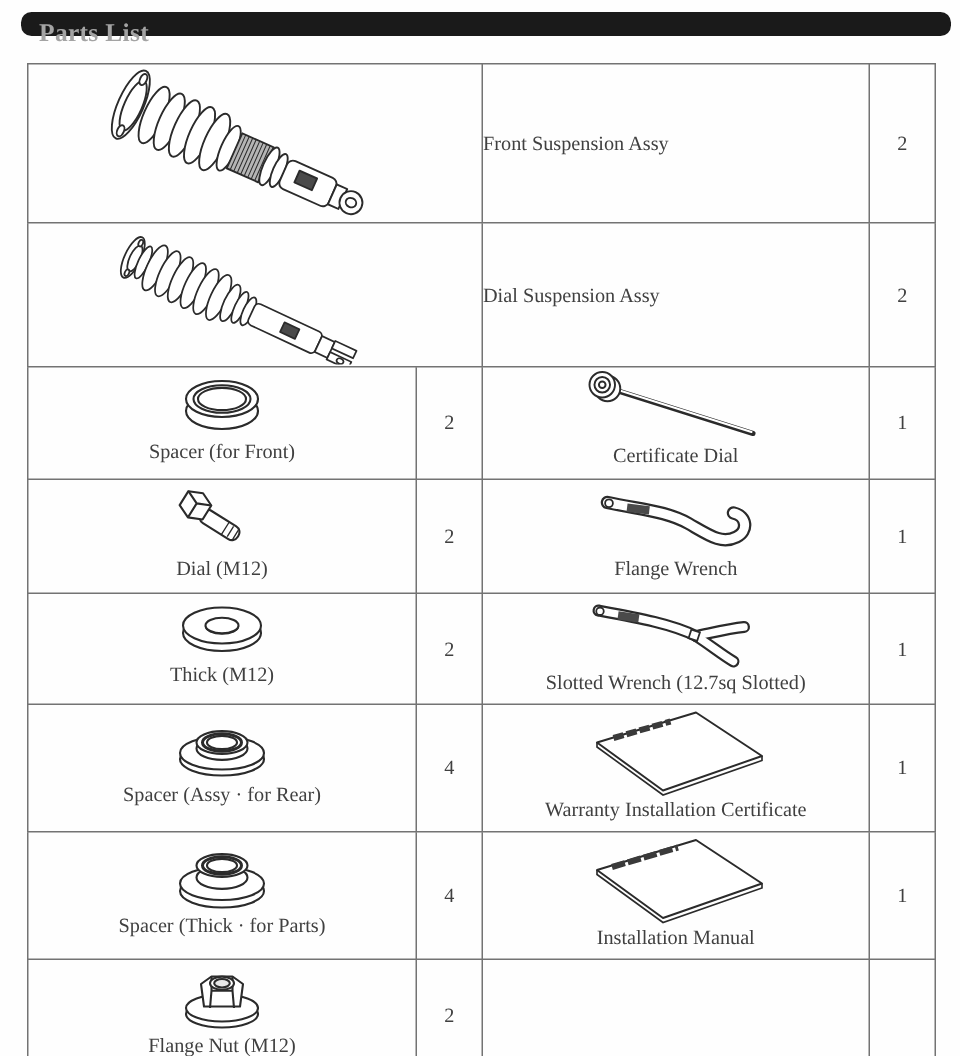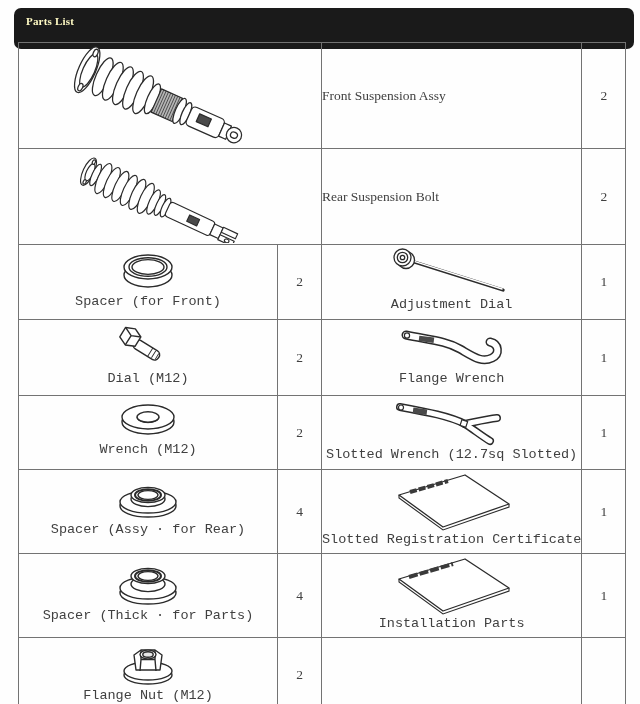--- a/index.html
+++ b/index.html
@@ -1,41 +1,41 @@
 <!DOCTYPE html>
 <html><head>
 <meta charset="utf-8">
 <style>
   html,body { margin:0; padding:0; background:#ffffff; }
   .page {
     position:relative; width:640px; height:704px; background:#fefefe; overflow:hidden;
     font-family:"Liberation Serif", serif; color:#111;
   }
   .header-bar {
-    position:absolute; left:14px; top:8px; width:620px; height:41px;
+    position:absolute; left:14px; top:8px; width:620px; height:16px;
     background:#1a1a1a; border-radius:7px; box-sizing:border-box;
-    color:#fef9c3; font-weight:bold; font-size:11px; line-height:27px;
+    color:#a3a3a3; font-weight:bold; font-size:17px; line-height:27px;
     padding-left:12px; letter-spacing:0.2px;
   }
   table.parts {
     position:absolute; left:18px; top:42px;
     border-collapse:collapse; table-layout:fixed;
   }
   table.parts td {
     border:1px solid #737373; padding:0; vertical-align:middle;
     font-size:13.5px; color:#404040; overflow:hidden;margin-top:19px;
   }
   tr.r1 { height:106px; } tr.r2 { height:96px; }
   tr.r3 { height:75px; }  tr.r4 { height:76px; }
   tr.r5 { height:74px; }  tr.r6 { height:77px; }
   tr.r7 { height:76px; }  tr.r8 { height:75px; }
   td.art-big { text-align:center; }
   td.name-cell { text-align:left; padding-left:16px; }
   td.qty-cell { text-align:center; }
-  .item-cell { display:flex; flex-direction:column; align-items:center; justify-content:flex-end; height:100%;font-family:Liberation Mono, monospace; }
+  .item-cell { display:flex; flex-direction:column; align-items:center; justify-content:flex-end; height:100%; }
   .item-cell .art { flex:1; display:flex; align-items:center; justify-content:center; width:100%; }
   .item-cell .label { padding-bottom:6px; white-space:nowrap; }
   svg { display:block; }
 </style>
 </head>
 <body>
 
 <div class="page">
 
   <div class="header-bar">Parts List</div>
@@ -99,21 +99,21 @@
             <ellipse cx="114" cy="0" rx="4.5" ry="13"></ellipse>
             <rect x="117" y="-10" width="63" height="20" rx="4"></rect>
             <rect x="146" y="-4.5" width="14" height="9" fill="#4a4a4a"></rect>
             <rect x="180" y="-7.5" width="12" height="15"></rect>
             <rect x="192" y="-8.5" width="20" height="7"></rect>
             <rect x="192" y="2" width="20" height="7"></rect>
             <ellipse cx="203" cy="5.5" rx="3" ry="2.3"></ellipse>
           </g>
         </svg>
       </td>
-      <td class="name-cell">Rear Suspension Bolt</td>
+      <td class="name-cell">Dial Suspension Assy</td>
       <td class="qty-cell">2</td>
     </tr>
 
     <tr class="r3">
       <td>
         <div class="item-cell">
           <div class="art">
             <svg width="66" height="44" viewBox="0 0 66 44">
               <g stroke="#2b2b2b" stroke-width="1.4" fill="#ffffff">
                 <ellipse cx="33" cy="25" rx="24" ry="12"></ellipse>
@@ -134,21 +134,21 @@
               <line x1="22" y1="14" x2="114" y2="43" stroke="#2b2b2b" stroke-width="3.4" stroke-linecap="round"></line>
               <line x1="22" y1="13.4" x2="113" y2="42" stroke="#ffffff" stroke-width="1.4" stroke-linecap="round"></line>
               <g stroke="#2b2b2b" stroke-width="1.3" fill="#ffffff">
                 <circle cx="17" cy="13" r="8.5"></circle>
                 <circle cx="13.5" cy="10.5" r="8.5"></circle>
                 <circle cx="13.5" cy="10.5" r="5.2"></circle>
                 <circle cx="13.5" cy="10.5" r="2.2"></circle>
               </g>
             </svg>
           </div>
-          <div class="label">Adjustment Dial</div>
+          <div class="label">Certificate Dial</div>
         </div>
       </td>
       <td class="qty-cell">1</td>
     </tr>
 
     <tr class="r4">
       <td>
         <div class="item-cell">
           <div class="art">
             <svg width="74" height="48" viewBox="0 0 74 48">
@@ -186,21 +186,21 @@
           <div class="art">
             <svg width="66" height="40" viewBox="0 0 66 40">
               <g stroke="#2b2b2b" stroke-width="1.4" fill="#ffffff">
                 <ellipse cx="33" cy="20" rx="26" ry="12"></ellipse>
                 <ellipse cx="33" cy="15" rx="26" ry="12"></ellipse>
                 <ellipse cx="33" cy="15" rx="11" ry="5.2"></ellipse>
                 <path d="M22,15.5 a11,5.2 0 0 0 22,0" fill="none" stroke-width="1"></path>
               </g>
             </svg>
           </div>
-          <div class="label">Wrench (M12)</div>
+          <div class="label">Thick (M12)</div>
         </div>
       </td>
       <td class="qty-cell">2</td>
       <td>
         <div class="item-cell">
           <div class="art">
             <svg width="130" height="50" viewBox="0 0 130 50">
               <g fill="none" stroke="#2b2b2b" stroke-width="8" stroke-linecap="round">
                 <path d="M13,10 C40,15 62,19 78,27"></path>
                 <path d="M78,27 C88,25 100,22 110,21"></path>
@@ -243,21 +243,21 @@
       <td class="qty-cell">4</td>
       <td>
         <div class="item-cell">
           <div class="art">
             <svg width="134" height="62" viewBox="0 0 134 62">
               <polygon points="14,25 80,5 124,34 58,57" fill="#ffffff" stroke="#2b2b2b" stroke-width="1.3" stroke-linejoin="round"></polygon>
               <polyline points="14,25 14,28 58,60 124,37 124,34" fill="none" stroke="#2b2b2b" stroke-width="1.1"></polyline>
               <line x1="25" y1="22" x2="63" y2="11" stroke="#3a3a3a" stroke-width="4" stroke-dasharray="7,2"></line>
             </svg>
           </div>
-          <div class="label">Slotted Registration Certificate</div>
+          <div class="label">Warranty Installation Certificate</div>
         </div>
       </td>
       <td class="qty-cell">1</td>
     </tr>
 
     <tr class="r7">
       <td>
         <div class="item-cell">
           <div class="art">
             <svg width="72" height="46" viewBox="0 0 72 46">
@@ -277,21 +277,21 @@
       <td class="qty-cell">4</td>
       <td>
         <div class="item-cell">
           <div class="art">
             <svg width="134" height="62" viewBox="0 0 134 62">
               <polygon points="14,25 80,5 124,34 58,57" fill="#ffffff" stroke="#2b2b2b" stroke-width="1.3" stroke-linejoin="round"></polygon>
               <polyline points="14,25 14,28 58,60 124,37 124,34" fill="none" stroke="#2b2b2b" stroke-width="1.1"></polyline>
               <line x1="24" y1="23" x2="68" y2="10" stroke="#3a3a3a" stroke-width="4" stroke-dasharray="9,2"></line>
             </svg>
           </div>
-          <div class="label">Installation Parts</div>
+          <div class="label">Installation Manual</div>
         </div>
       </td>
       <td class="qty-cell">1</td>
     </tr>
 
     <tr class="r8">
       <td>
         <div class="item-cell">
           <div class="art">
             <svg width="64" height="46" viewBox="0 0 64 46">

